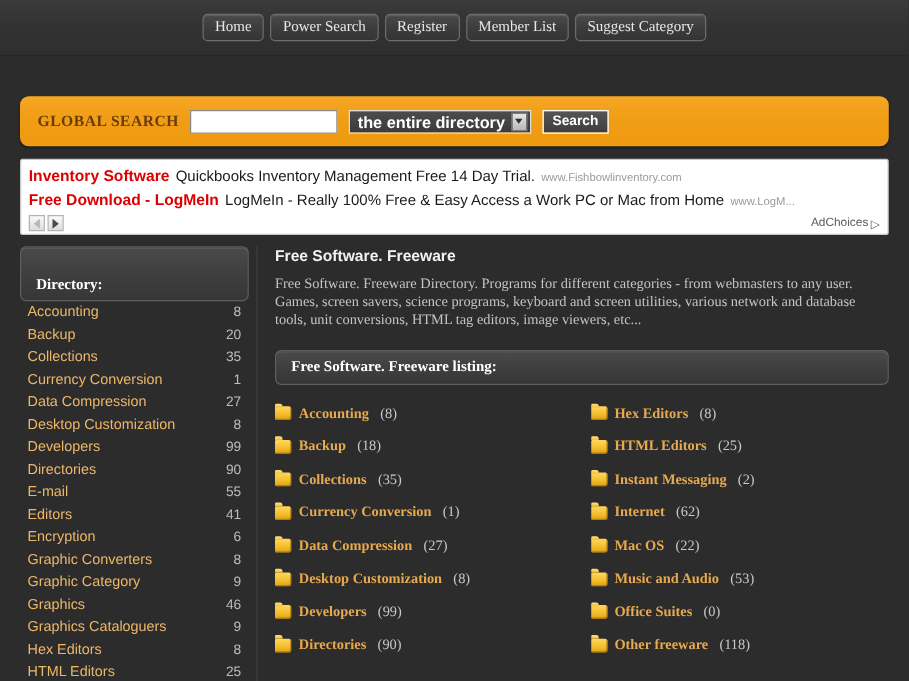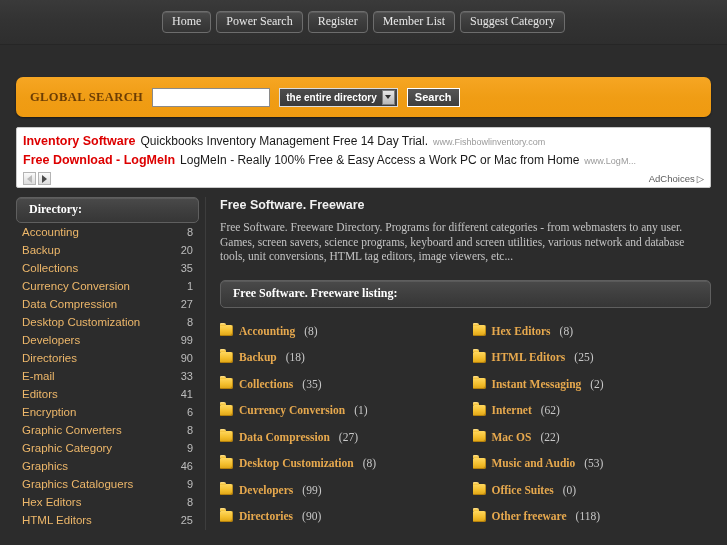--- a/index.html
+++ b/index.html
@@ -65,21 +65,21 @@
     outline: none;
     font-size: 11px;
     padding: 0 3px;
     font-family: "Liberation Sans", sans-serif;
   }
   .gselect {
     height: 19px;
     background: linear-gradient(180deg,#4c4c4c,#3a3a3a);
     border: 1px solid #dcdcdc;
     color: #ffffff;
-    font-size: 10px;
+    font-size: 13px;
     font-weight: bold;
     display: flex;
     align-items: center;
     padding: 0 2px 0 6px;
     gap: 5px;
     cursor: pointer;
   }
   .gselect-arrow {
     width: 13px; height: 15px;
     background: linear-gradient(180deg,#e6e6e6,#b8b8b8);
@@ -158,21 +158,21 @@
   .sidebar { width: 190px; flex: none; border-right: 1px solid #3d3d3d; padding-right: 6px; }
 
   .dirhead {
     background: linear-gradient(180deg,#4a4a4a 0%, #3f3f3f 50%, #363636 100%);
     border: 1px solid #5f5f5f;
     border-radius: 5px;
     color: #ffffff;
     font-family: "Liberation Serif", serif;
     font-weight: bold;
     font-size: 12px;
-    padding: 4px 0 5px 12px;
+    padding: 22px 0 5px 12px;
     box-shadow: inset 0 1px 0 rgba(255,255,255,.09);
   }
   .cat {
     display: flex;
     justify-content: space-between;
     align-items: flex-start;
     padding: 2px 6px 2px 6px;
     font-size: 11.5px;
     line-height: 14px;
     color: #e0a85a;
@@ -337,21 +337,21 @@
         <div class="cat">
             <span class="nm">Developers</span>
             <span class="ct">99</span>
           </div>
         <div class="cat">
             <span class="nm">Directories</span>
             <span class="ct">90</span>
           </div>
         <div class="cat">
             <span class="nm">E-mail</span>
-            <span class="ct">33</span>
+            <span class="ct">55</span>
           </div>
         <div class="cat">
             <span class="nm">Editors</span>
             <span class="ct">41</span>
           </div>
         <div class="cat">
             <span class="nm">Encryption</span>
             <span class="ct">6</span>
           </div>
         <div class="cat">

